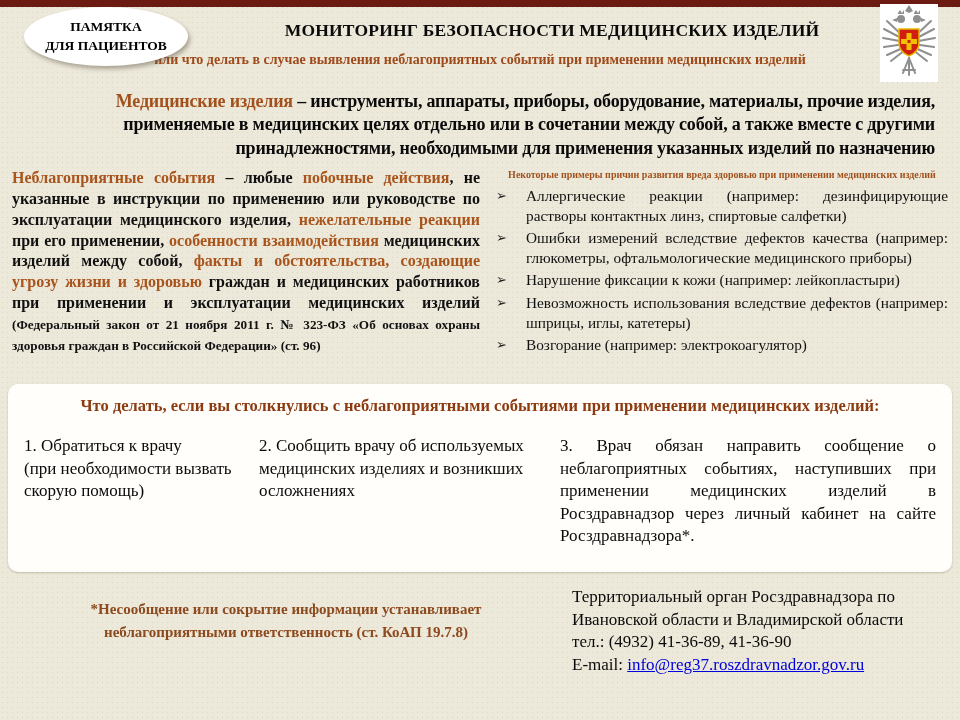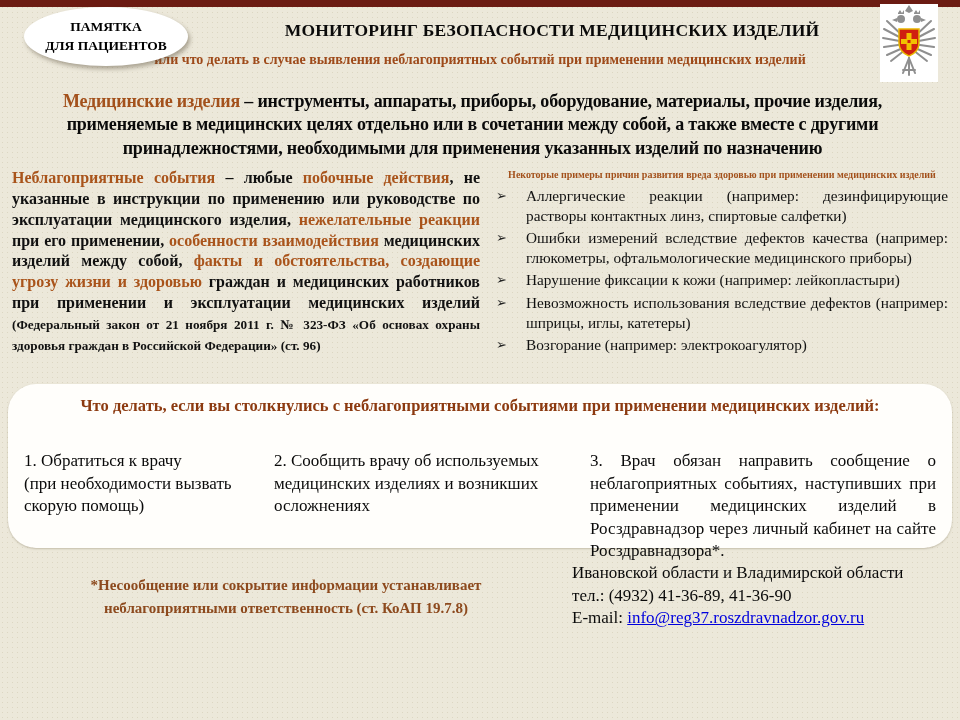--- a/index.html
+++ b/index.html
@@ -17,40 +17,40 @@
     position:absolute;left:24px;top:7px;width:164px;height:59px;background:#fff;
     border-radius:50%;box-shadow:2px 3px 4px rgba(90,80,60,.45);
     display:flex;flex-direction:column;justify-content:center;align-items:center;
     font-weight:bold;font-size:13.5px;line-height:1.35;color:#000;text-align:center;
   }
   .titles{padding:20px 51px 0 195px;text-align:center;}
   .main-title{font-weight:bold;font-size:17.5px;color:#0a0a0a;letter-spacing:.2px;}
   .subtitle{margin-top:11px;text-align:center;font-weight:bold;font-size:14px;color:#9e4a1a;padding:0 70px;}
   .emblem{position:absolute;right:22px;top:4px;width:58px;height:78px;background:#fff;}
   .definition{
-    padding:6px 25px 0 10px;text-align:center;font-weight:bold;
+    padding:6px 25px 0 10px;text-align:right;font-weight:bold;
     font-size:18px;line-height:1.3;letter-spacing:-0.2px;color:#0a0a0a;
   }
   .definition .term{color:#a3511c;}
   .cols{display:flex;padding:8px 8px 0 12px;height:218px;box-sizing:border-box;}
   .left-col{width:468px;font-weight:bold;font-size:16px;line-height:1.3;text-align:justify;color:#111;}
   .left-col .em{color:#a9541b;}
   .left-col .small{font-size:13.2px;margin-top:16px;}
   .right-col{flex:1;padding-left:16px;padding-right:4px;}
   .examples-heading{font-weight:bold;font-size:10px;color:#a3511c;text-align:center;line-height:1.35;padding:0 10px;}
   .examples-list{margin-top:4px;}
   .ex-item{display:flex;font-size:15.3px;line-height:1.32;margin-top:2px;}
   .ex-item .arrow{width:30px;flex:0 0 30px;font-size:13px;padding-top:1px;color:#222;}
   .ex-item .ex-text{flex:1;text-align:justify;}
   .what-box{
-    margin:6px 8px 0 8px;height:164px;box-sizing:border-box;background:#fffefb;
-    border-radius:28px;padding:10px 16px 11px 16px;box-shadow:0 1px 2px rgba(120,110,80,.35);
+    margin:6px 8px 0 8px;height:188px;box-sizing:border-box;background:#fffefb;
+    border-radius:10px;padding:10px 16px 11px 16px;box-shadow:0 1px 2px rgba(120,110,80,.35);
   }
   .what-heading{font-weight:bold;font-size:16.5px;color:#8c3a10;text-align:center;line-height:1.5;padding:0 30px;}
-  .steps-row{display:grid;grid-template-columns:234px 300px 1fr;column-gap:16px;margin-top:31px;}
+  .steps-row{display:grid;grid-template-columns:234px 300px 1fr;column-gap:1px;margin-top:16px;}
   .step{font-size:17px;line-height:1.33;color:#0a0a0a;white-space:pre-line;}
   .step3{text-align:justify;}
   .bottom{display:flex;padding:14px 12px 0 12px;}
   .footnote{
     width:548px;box-sizing:border-box;padding-top:12px;text-align:center;
     font-weight:bold;font-size:15px;line-height:1.5;color:#8d4a1e;
   }
   .footnote-inner{max-width:450px;margin:0 auto;}
   .contacts{flex:1;padding-left:12px;font-size:17px;line-height:1.33;color:#0a0a0a;}
   .email-link{color:#0000dd;text-decoration:underline;}
@@ -158,19 +158,20 @@
       <div class="step step2">2. Сообщить врачу об используемых медицинских изделиях и возникших осложнениях</div>
       <div class="step step3">3. Врач обязан направить сообщение о неблагоприятных событиях, наступивших при применении медицинских изделий в Росздравнадзор через личный кабинет на сайте Росздравнадзора*.</div>
     </div>
 </div>
 
 <div class="bottom">
   <div class="footnote">
     <div class="footnote-inner">*Несообщение или сокрытие информации устанавливает неблагоприятными ответственность (ст. КоАП 19.7.8)</div>
   </div>
   <div class="contacts">
+    <div>Территориальный орган Росздравнадзора по</div>
     <div>Ивановской области и Владимирской области</div>
     <div>тел.: (4932) 41-36-89, 41-36-90</div>
     <div>
       <span>E-mail: </span><a href="#" class="email-link">info@reg37.roszdravnadzor.gov.ru</a>
     </div>
   </div>
 </div>
 
 </body></html>

